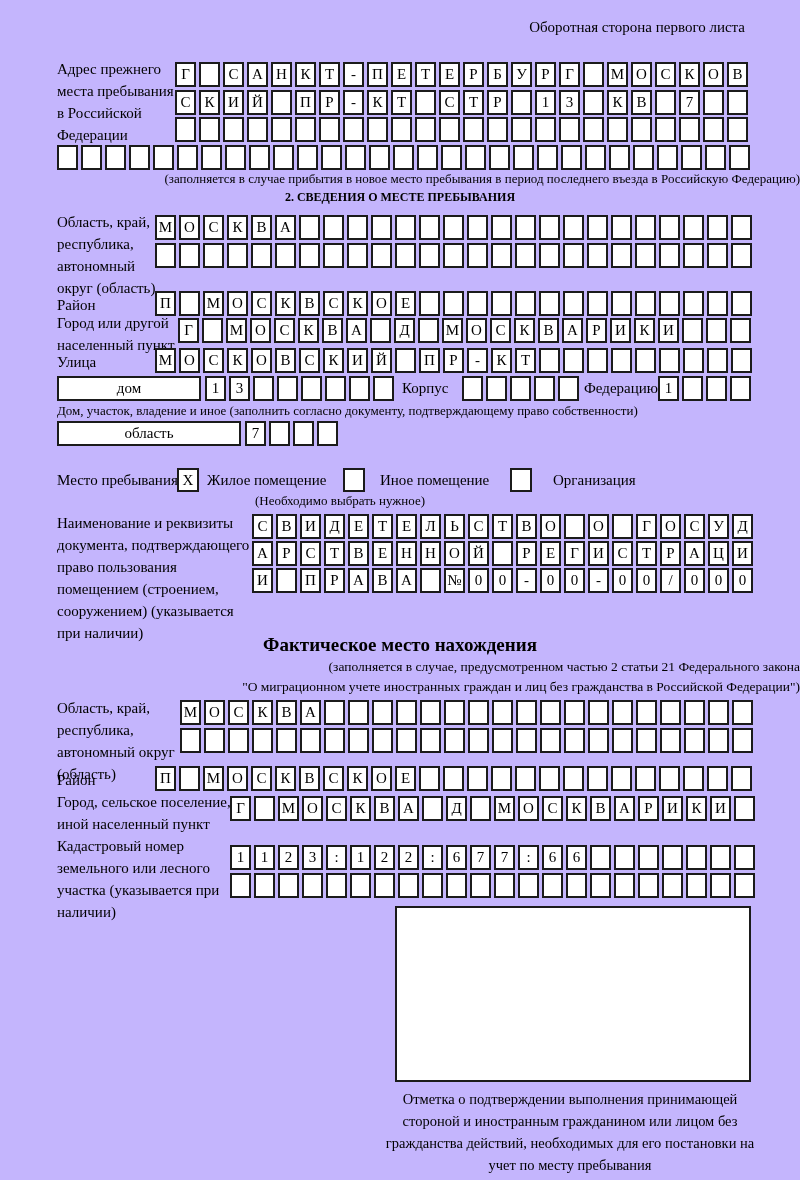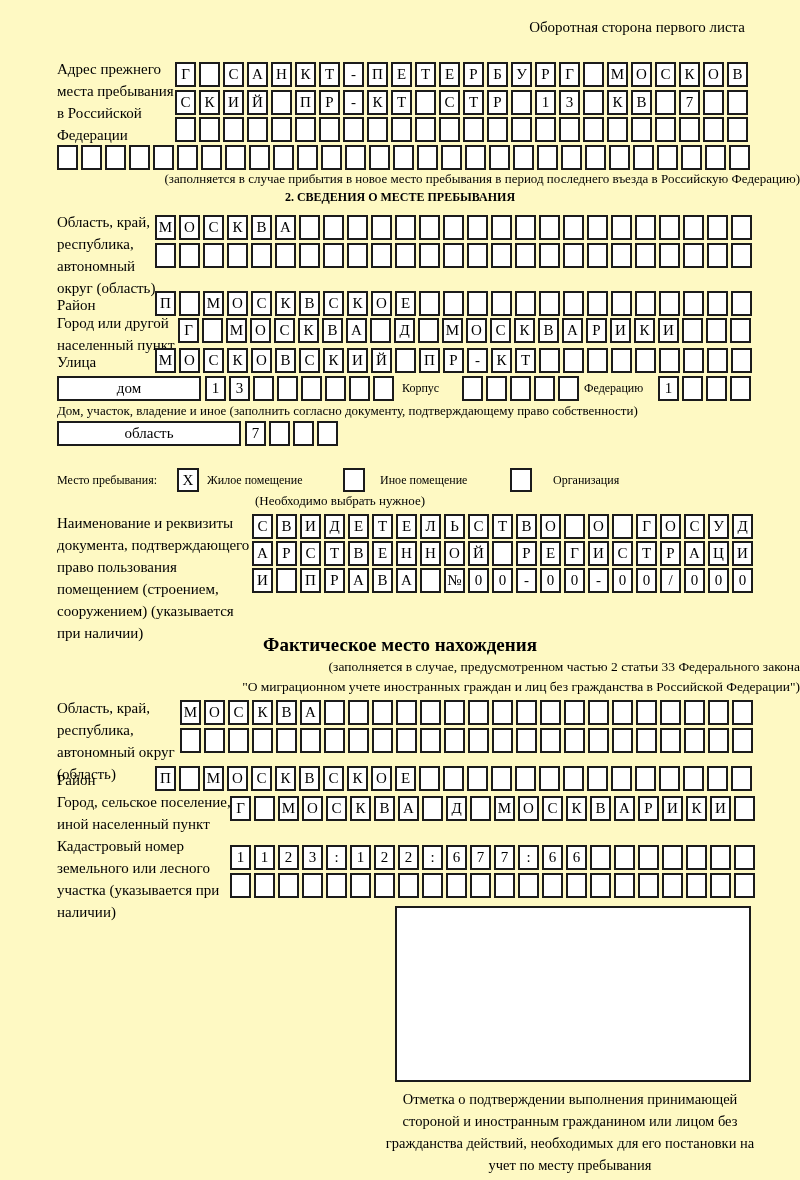--- a/index.html
+++ b/index.html
@@ -1,38 +1,38 @@
 <!DOCTYPE html>
 <html><head>
 <meta charset="utf-8">
 <style>
   html,body{margin:0;padding:0;background:#e8e8e8;}
   .page{
-    position:relative;width:800px;height:1180px;margin:0 auto;background:#fef9c3;
+    position:relative;width:800px;height:1180px;margin:0 auto;background:#c4b5fd;
     font-family:"Liberation Serif","DejaVu Serif",serif;color:#000;overflow:hidden;
   }
   .cellrow{position:absolute;display:flex;}
   .cell{
     width:17px;height:21px;border:2px solid #1b1b1b;margin-right:3px;
     display:flex;align-items:center;justify-content:center;
     font-size:15px;line-height:1;background:#fff;flex:0 0 auto;
   }
   .flabel{position:absolute;font-size:15px;line-height:22px;}
   .caption{position:absolute;font-size:13px;}
   .caption-center{left:0;width:800px;text-align:right;}
   .sec-title{position:absolute;left:0;width:800px;text-align:center;font-weight:bold;font-size:12px;}
   .widebox{
     position:absolute;border:2px solid #1b1b1b;height:21px;background:#fff;
     display:flex;align-items:center;justify-content:center;font-size:15px;
   }
   .checkbox{
     position:absolute;width:18px;height:20px;border:2px solid #1b1b1b;background:#fff;
     display:flex;align-items:center;justify-content:center;font-size:15px;
   }
-  .inline-label{position:absolute;font-size:12px;line-height:22px;white-space:nowrap;}
+  .inline-label{position:absolute;font-size:15px;line-height:22px;white-space:nowrap;}
   .stamp-box{position:absolute;border:2px solid #1b1b1b;background:#fff;}
 </style>
 </head>
 <body>
 
 <div class="page">
 
   <div class="flabel" style="top:16px;right:55px;">Оборотная сторона первого листа</div>
 
   <div class="flabel" style="left:57px;top:58px;width:126px;">Адрес прежнего места пребывания в Российской Федерации</div>
@@ -406,21 +406,21 @@
       <div class="cell">-</div>
       <div class="cell">0</div>
       <div class="cell">0</div>
       <div class="cell">/</div>
       <div class="cell">0</div>
       <div class="cell">0</div>
       <div class="cell">0</div>
     </div>
 
   <div class="sec-title" style="top:634px;font-size:19px;">Фактическое место нахождения</div>
-  <div class="caption caption-center" style="top:659px;font-size:13.5px;">(заполняется в случае, предусмотренном частью 2 статьи 33 Федерального закона</div>
+  <div class="caption caption-center" style="top:659px;font-size:13.5px;">(заполняется в случае, предусмотренном частью 2 статьи 21 Федерального закона</div>
   <div class="caption caption-center" style="top:679px;font-size:13.5px;">"О миграционном учете иностранных граждан и лиц без гражданства в Российской Федерации")</div>
 
   <div class="flabel" style="left:57px;top:697px;width:135px;">Область, край, республика, автономный округ (область)</div>
   <div class="cellrow" style="left:180px;top:700px;">
       <div class="cell">М</div>
       <div class="cell">О</div>
       <div class="cell">С</div>
       <div class="cell">К</div>
       <div class="cell">В</div>
       <div class="cell">А</div>

